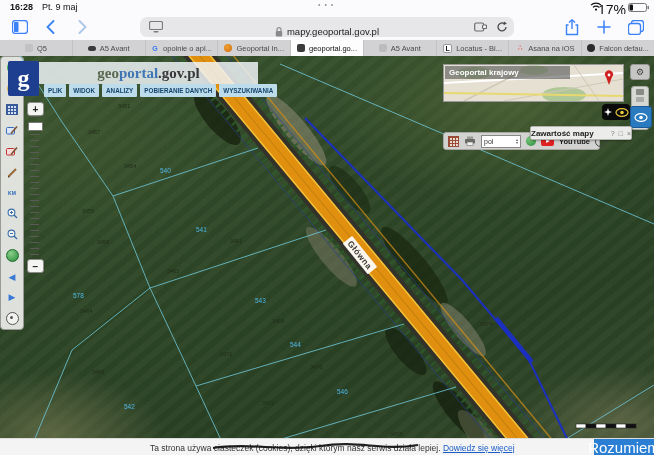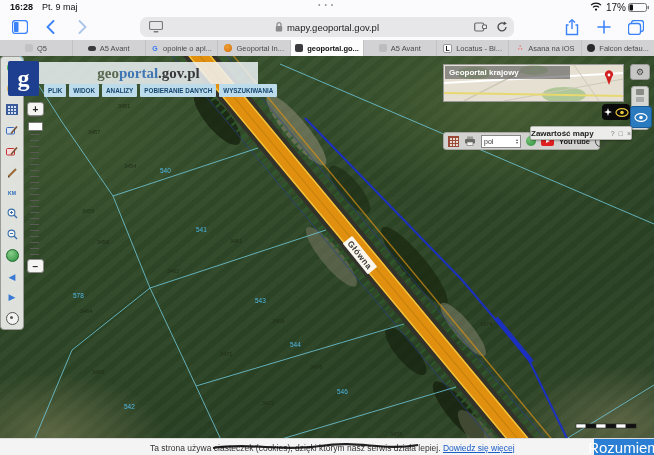--- a/index.html
+++ b/index.html
@@ -4,33 +4,33 @@
 <style>
   html,body{margin:0;padding:0;}
   body{width:654px;height:455px;position:relative;overflow:hidden;
        font-family:"Liberation Sans","DejaVu Sans",sans-serif;background:#fff;}
   .abs{position:absolute;}
   
   #status-bar{left:0;top:0;width:654px;height:14px;background:#fbfbfd;font-size:9px;color:#111;}
   #status-bar .time{position:absolute;left:10px;top:2px;font-weight:bold;}
   #status-bar .date{position:absolute;left:42px;top:2px;}
   #status-bar .dots{position:absolute;left:318px;top:1px;color:#9a9a9e;font-size:7px;letter-spacing:1px;}
-  #status-bar .pct{position:absolute;right:28px;top:2px;font-size:10px;}
+  #status-bar .pct{position:absolute;right:28px;top:2px;font-size:14px;}
   
   #safari-bar{left:0;top:14px;width:654px;height:26px;background:#fbfbfd;border-bottom:1px solid #e2e2e4;}
   .tool-ic{position:absolute;top:3px;width:20px;height:20px;display:flex;align-items:center;justify-content:center;}
   #url-field{position:absolute;left:140px;top:3px;width:374px;height:20px;background:#e7e7e9;border-radius:7px;
-             display:flex;align-items:center;justify-content:center;font-size:9.5px;color:#222;}
+             display:flex;align-items:flex-end;justify-content:center;font-size:9.5px;color:#222;}
   #url-field .fav-mon{position:absolute;left:9px;top:4px;}
   #url-field .r-ics{position:absolute;right:6px;top:4px;display:flex;gap:9px;}
   
   #tab-bar{left:0;top:40px;width:654px;height:16px;background:#d9d9db;display:flex;}
   .tab{flex:1;display:flex;align-items:center;justify-content:center;gap:4px;font-size:7.5px;color:#4a4a4c;
        border-right:1px solid #c2c2c4;background:#d2d2d4;overflow:hidden;white-space:nowrap;}
-  .tab.active{background:#fdfdfd;color:#111;font-weight:bold;}
+  .tab.active{background:#fdfdfd;color:#111;font-weight:normal;}
   .fvic{width:8px;height:8px;border-radius:2px;flex:none;display:flex;align-items:center;justify-content:center;font-size:7px;}
   
   #map{left:0;top:56px;width:654px;height:399px;
     background:
       radial-gradient(160px 90px at 8% 95%, rgba(133,133,92,.55), transparent 70%),
       radial-gradient(150px 80px at 95% 92%, rgba(140,135,100,.45), transparent 70%),
       radial-gradient(260px 140px at 78% 12%, rgba(96,116,64,.5), transparent 70%),
       radial-gradient(220px 140px at 12% 22%, rgba(72,92,52,.4), transparent 70%),
       repeating-linear-gradient(140deg, rgba(255,255,255,.025) 0 6px, rgba(0,0,0,.035) 6px 12px),
       linear-gradient(160deg,#3b5530 0%,#2f4827 40%,#2a4124 70%,#33492a 100%);}

